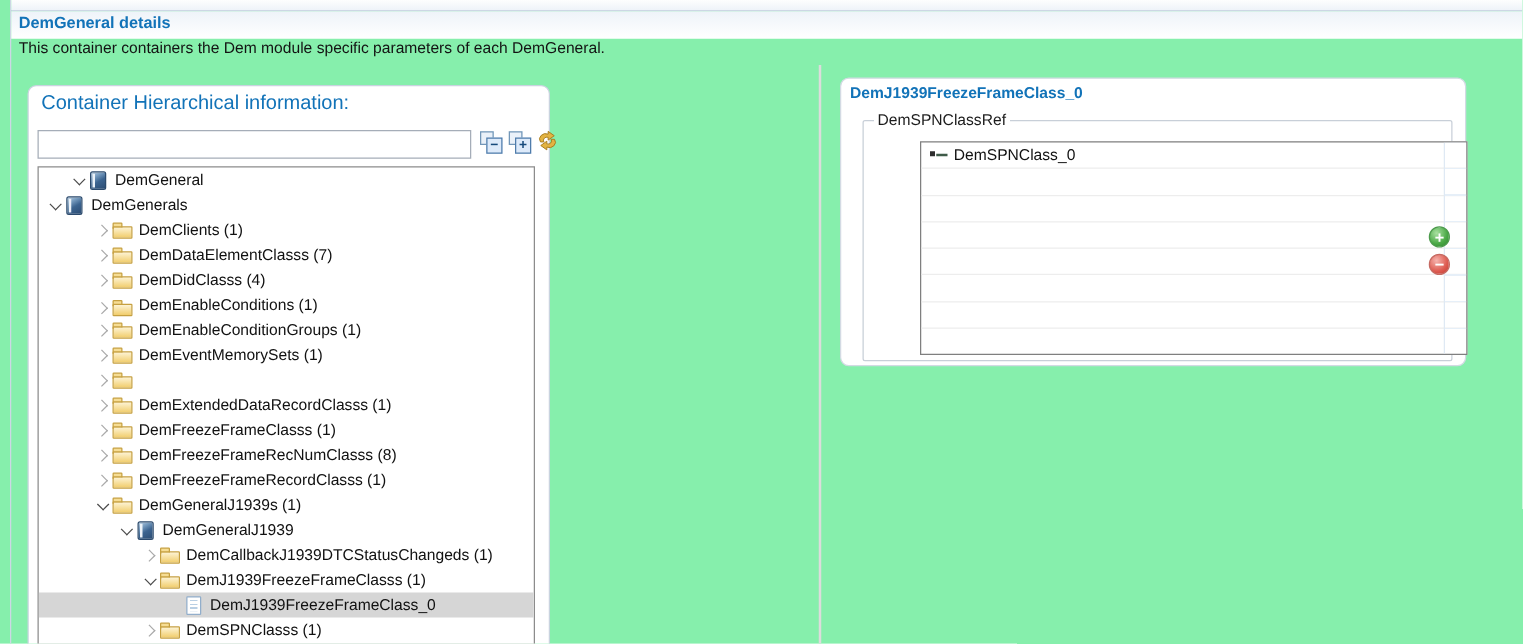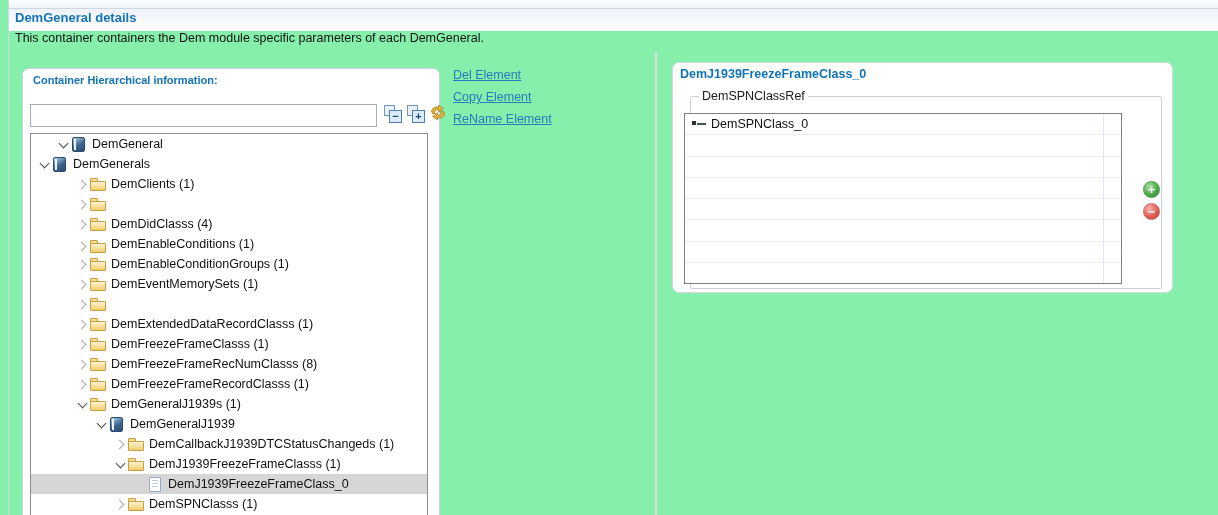--- a/index.html
+++ b/index.html
@@ -12,21 +12,21 @@
              background:linear-gradient(#fdfefe,#eef3f9);border-bottom:1px solid #ccd7e4;}
   .frame-fade{position:absolute;left:9px;right:0;top:9px;height:22px;
               background:linear-gradient(#eef3f9,#ffffff);}
 
   .page-title{position:absolute;left:15px;top:10px;font-size:13px;font-weight:bold;color:var(--accent,#1273b8);}
   .page-desc{position:absolute;left:15px;top:31px;font-size:12.5px;color:#131313;}
 
   
   .left-panel{position:absolute;left:22px;top:68px;width:416px;height:470px;
               border:1px solid #c9d3df;border-radius:7px;background:#fff;}
-  .left-heading{position:absolute;left:33px;top:74px;font-size:11px;font-weight:bold;color:var(--accent,#1273b8);}
+  .left-heading{position:absolute;left:33px;top:74px;font-size:16px;font-weight:normal;color:var(--accent,#1273b8);}
 
   .search-input{position:absolute;left:30px;top:104px;width:347px;height:23px;box-sizing:border-box;
                 border:1px solid #a5adb8;background:#fff;font-family:inherit;font-size:12.5px;padding:2px 5px;outline:none;}
 
   .sq-btn{position:absolute;width:18px;height:18px;cursor:pointer;}
   .sq-btn .back{position:absolute;left:0;top:0;width:11px;height:11px;background:#eaf1f9;border:1px solid #7296b8;box-sizing:border-box;}
   .sq-btn .front{position:absolute;right:0;bottom:0;width:13px;height:13px;background:#ddeafa;border:1px solid #4f7cab;
                  box-sizing:border-box;color:#174a7c;font-size:11px;font-weight:bold;line-height:11px;text-align:center;}
   .refresh-btn{position:absolute;left:429px;top:104px;width:18px;height:17px;cursor:pointer;}
 
@@ -60,21 +60,21 @@
   .v-sep{position:absolute;left:655px;top:52px;width:2px;height:463px;background:#dcdcdc;}
 
   
   .right-panel{position:absolute;left:672px;top:62px;width:501px;height:231px;box-sizing:border-box;
                border:1px solid #d3dae3;border-radius:7px;background:#fff;}
   .right-title{position:absolute;left:680px;top:67px;font-size:12.5px;font-weight:bold;color:var(--accent,#1273b8);}
   .group-box{position:absolute;left:690px;top:89px;width:472px;height:200px;box-sizing:border-box;margin:0;
              border:1px solid #c8cfd8;border-radius:2px;padding:0;}
   .group-box legend{font-size:12.5px;color:#1c1c1c;margin-left:8px;padding:0 3px;}
 
-  .ref-list{position:absolute;left:684px;top:113px;width:438px;height:171px;box-sizing:border-box;
+  .ref-list{position:absolute;left:736px;top:113px;width:438px;height:171px;box-sizing:border-box;
             border:1px solid #7f7f7f;background:#fff;overflow:hidden;}
   .ref-row{height:21.3px;box-sizing:border-box;border-bottom:1px solid #ededed;display:flex;align-items:center;
            padding-left:7px;font-size:12.5px;}
   .ref-row:last-child{border-bottom:none;}
   .ref-col-right{position:absolute;right:0;top:0;width:17px;height:100%;border-left:1px solid #dfe9f4;
                  background:repeating-linear-gradient(to bottom,transparent 0 20.3px,#e6eff8 20.3px 21.3px);}
   .ref-icon{display:inline-block;width:16px;height:9px;position:relative;margin-right:3px;flex:0 0 16px;}
   .ref-icon::before{content:"";position:absolute;left:0;top:1px;width:4px;height:4px;background:#2e2e2e;}
   .ref-icon::after{content:"";position:absolute;left:5px;top:3px;width:9px;height:2px;background:#3f5b49;}
 
@@ -129,20 +129,21 @@
         <span class="lab">DemGenerals</span>
       </div>
       <div class="tree-row" style="padding-left: 44px;">
         <span class="chev right"></span>
         <span class="ticon folder"></span>
         <span class="lab">DemClients (1)</span>
       </div>
       <div class="tree-row" style="padding-left: 44px;">
         <span class="chev right"></span>
         <span class="ticon folder"></span>
+        <span class="lab">DemDataElementClasss (7)</span>
       </div>
       <div class="tree-row" style="padding-left: 44px;">
         <span class="chev right"></span>
         <span class="ticon folder"></span>
         <span class="lab">DemDidClasss (4)</span>
       </div>
       <div class="tree-row" style="padding-left: 44px; align-items: flex-end;">
         <span class="chev right"></span>
         <span class="ticon folder"></span>
         <span class="lab">DemEnableConditions (1)</span>
@@ -206,25 +207,20 @@
         <span class="ticon document"></span>
         <span class="lab">DemJ1939FreezeFrameClass_0</span>
       </div>
       <div class="tree-row" style="padding-left: 82px;">
         <span class="chev right"></span>
         <span class="ticon folder"></span>
         <span class="lab">DemSPNClasss (1)</span>
       </div>
     </div>
 
-  <div class="links" id="links">
-      <a>Del Element</a>
-      <a>Copy Element</a>
-      <a>ReName Element</a>
-    </div>
 
   <div class="v-sep"></div>
 
   <div class="right-panel"></div>
   <div class="right-title">DemJ1939FreezeFrameClass_0</div>
 
   <fieldset class="group-box">
     <legend>DemSPNClassRef</legend>
   </fieldset>
 

